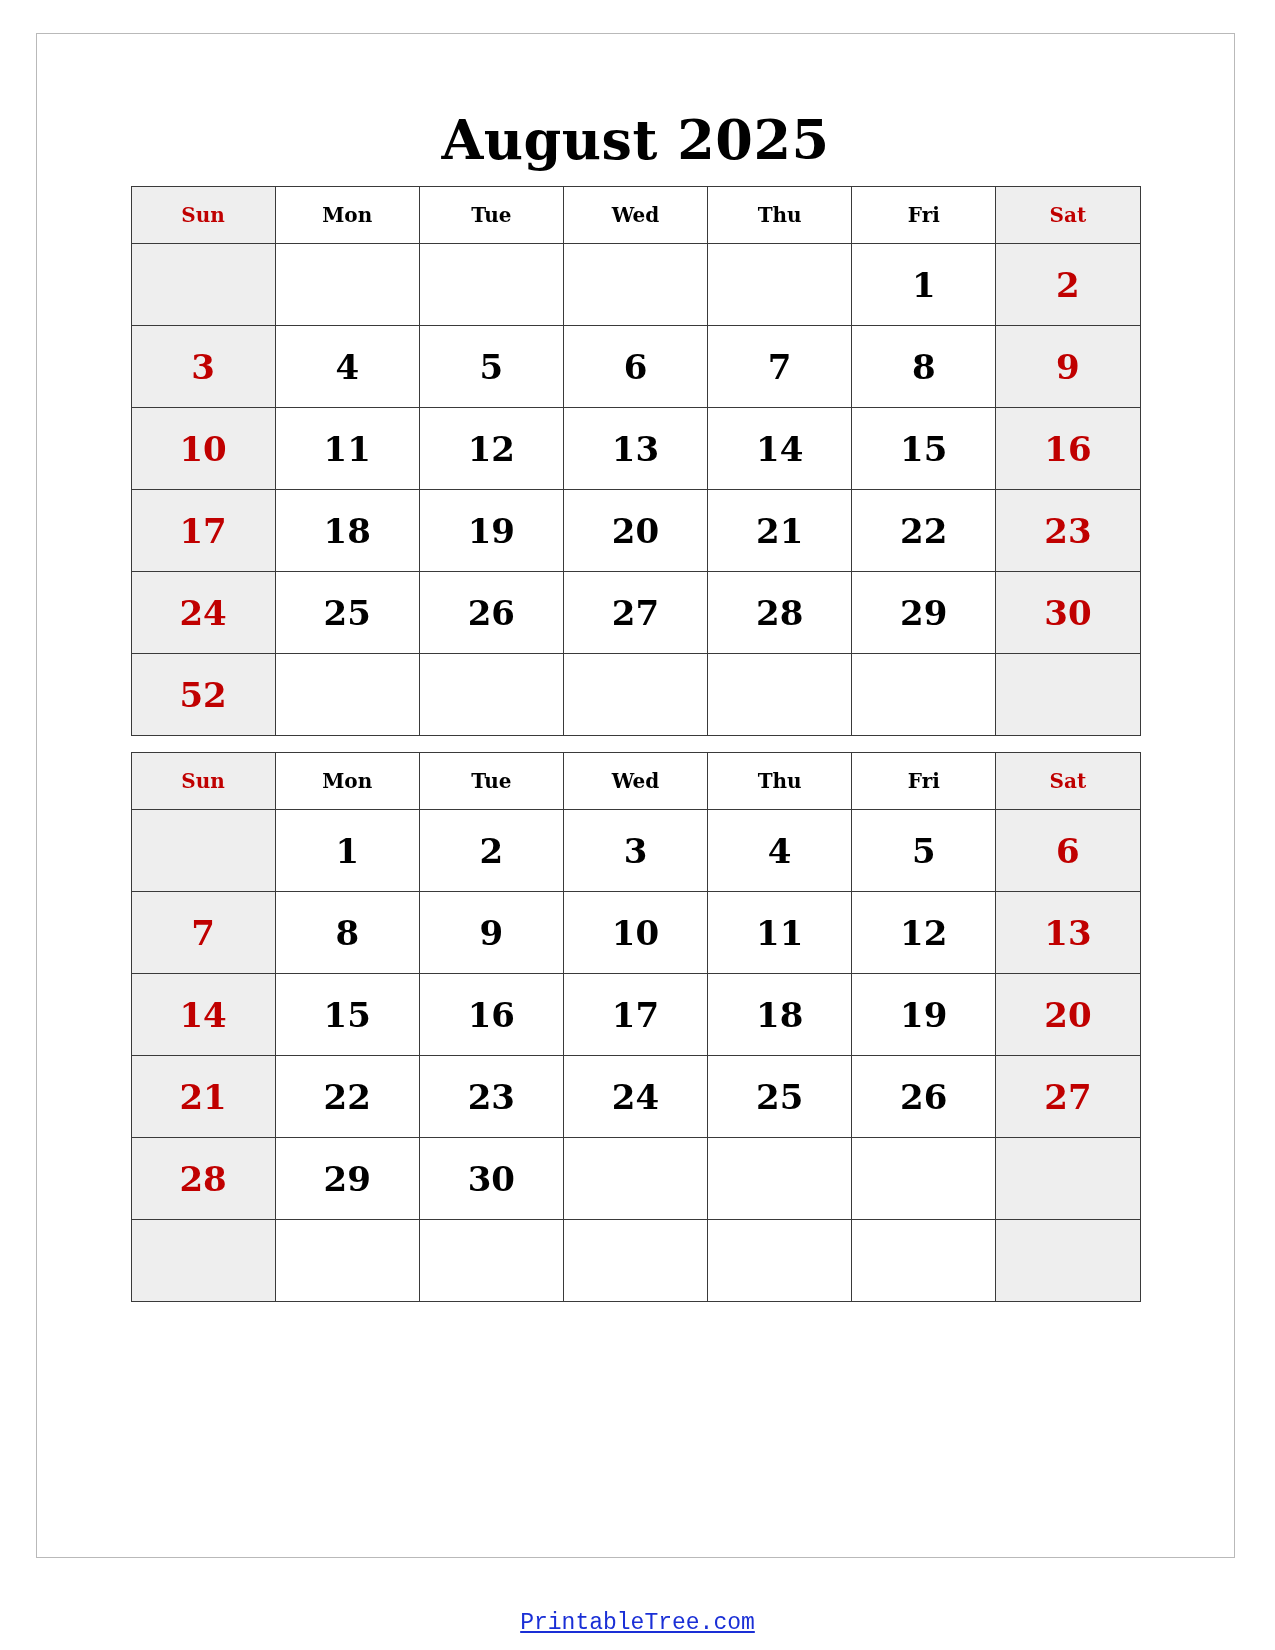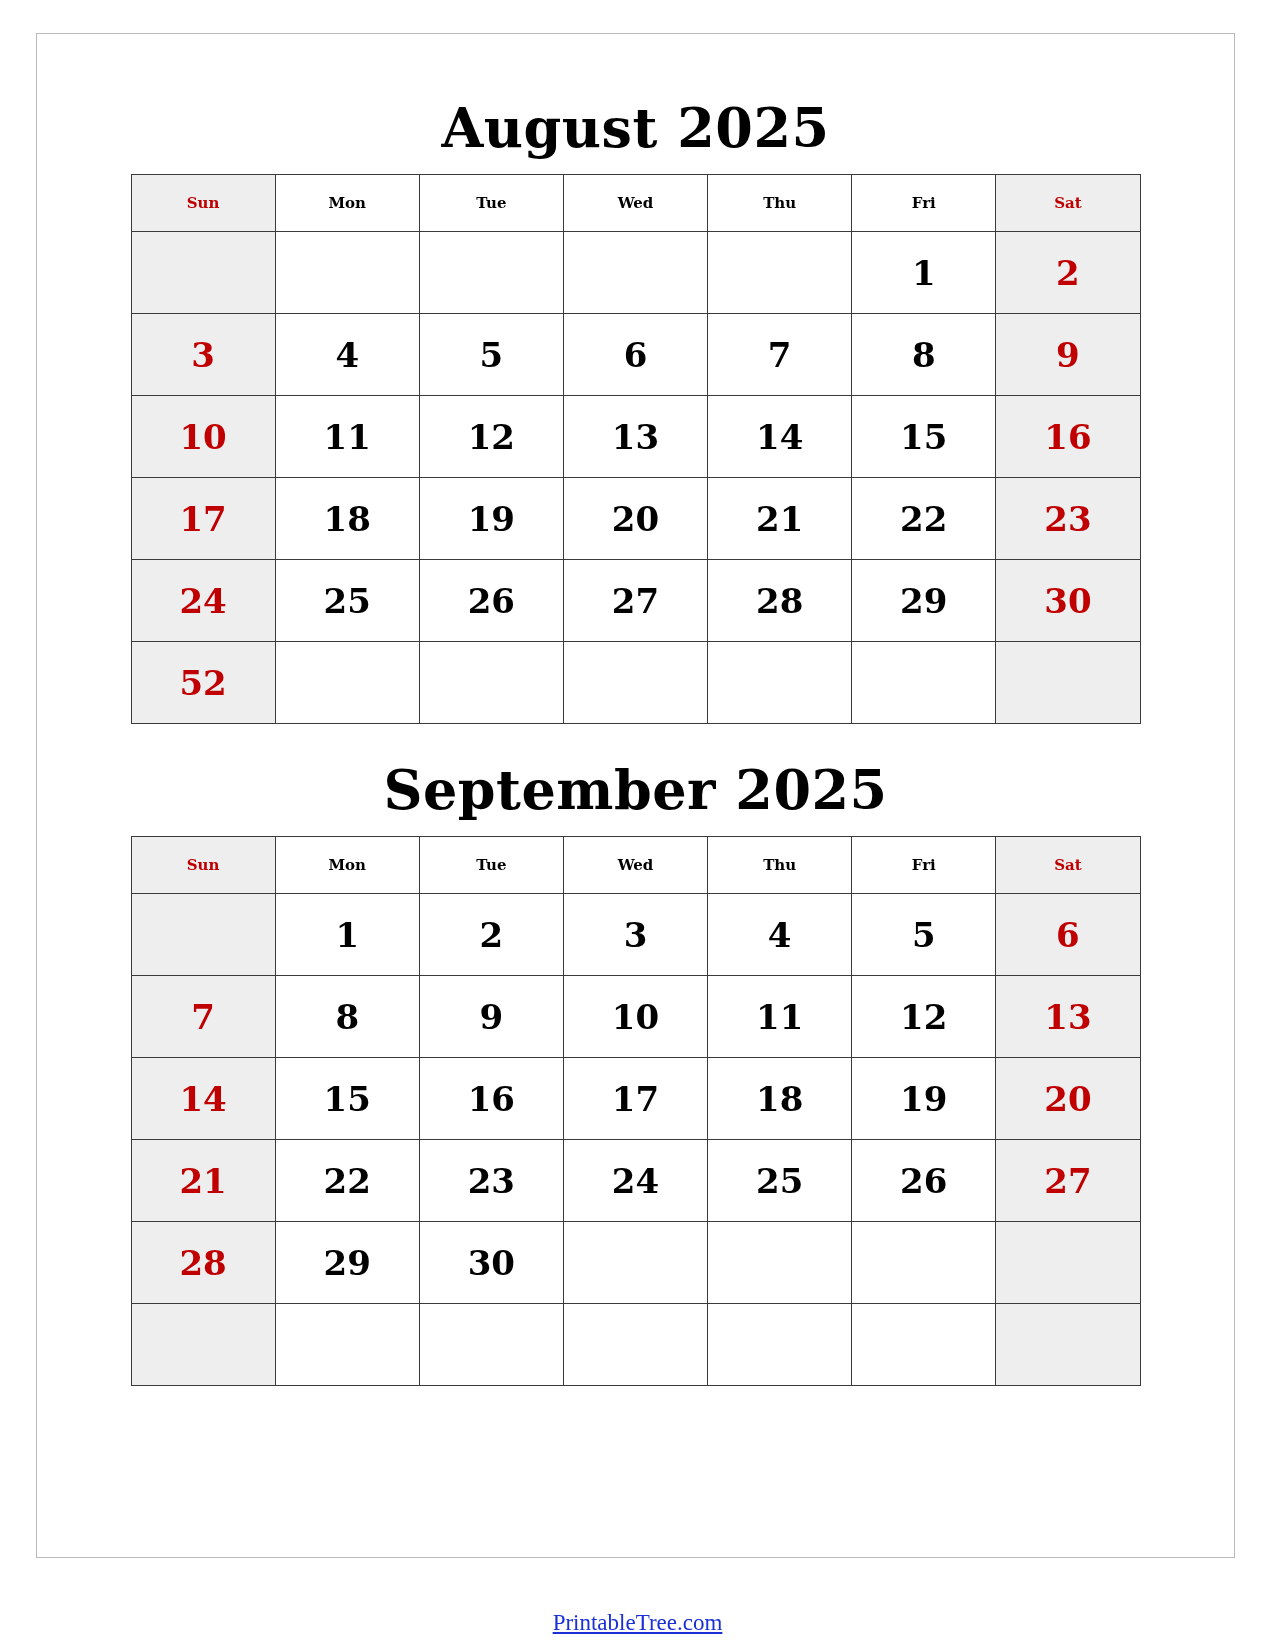--- a/index.html
+++ b/index.html
@@ -18,21 +18,21 @@
     left: 36px;
     top: 33px;
     width: 1199px;
     height: 1525px;
     border: 1px solid #b9b9b9;
     box-sizing: border-box;
     background: #fff;
   }
   .month-block {
     width: 1010px;
-    margin: 4px auto;
+    margin: 16px auto;
   }
   .month-title {
     text-align: center;
     font-family: "DejaVu Serif", serif;
     font-weight: bold;
     font-size: 54px;
     letter-spacing: 0.5px;
     color: #000;
   }
   .month-title.august {
@@ -51,21 +51,21 @@
   table.cal th, table.cal td {
     border: 1px solid #3a3a3a;
     text-align: center;
     vertical-align: middle;
     padding: 0;
   }
   table.cal th {
     height: 56px;
     font-family: "DejaVu Serif", serif;
     font-weight: bold;
-    font-size: 15px;
+    font-size: 20px;
     color: #000;
     background: #ffffff;
   }
   table.cal th.weekend-head {
     background: #eeeeee;
     color: #c00000;
   }
   table.cal td {
     height: 81px;
     font-family: "DejaVu Serif", serif;
@@ -79,21 +79,21 @@
     color: #c00000;
   }
   .footer {
     position: absolute;
     left: 0;
     right: 0;
     bottom: 14px;
     text-align: center;
   }
   .footer a {
-    font-family: Liberation Serif, serif;
+    font-family: Liberation Mono, monospace;
     font-size: 23px;
     color: #1a2fd6;
     text-decoration: underline;
   }
 </style>
 </head>
 <body>
 
 <div class="page-frame">
 
@@ -164,21 +164,20 @@
           <td></td>
           <td></td>
           <td></td>
           <td class="weekend-cell"></td>
         </tr>
       </tbody>
     </table>
   </div>
 
   <div class="month-block">
-    <div class="month-title september">September 2025</div>
     <table class="cal">
       <thead>
         <tr>
           <th class="weekend-head">Sun</th>
           <th>Mon</th>
           <th>Tue</th>
           <th>Wed</th>
           <th>Thu</th>
           <th>Fri</th>
           <th class="weekend-head">Sat</th>

